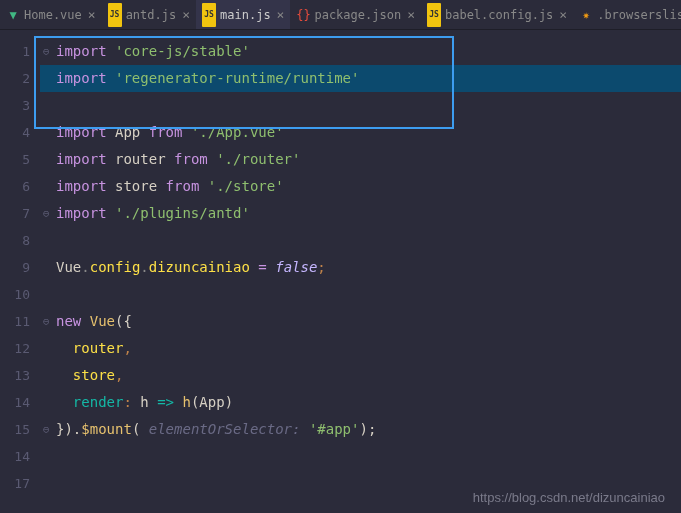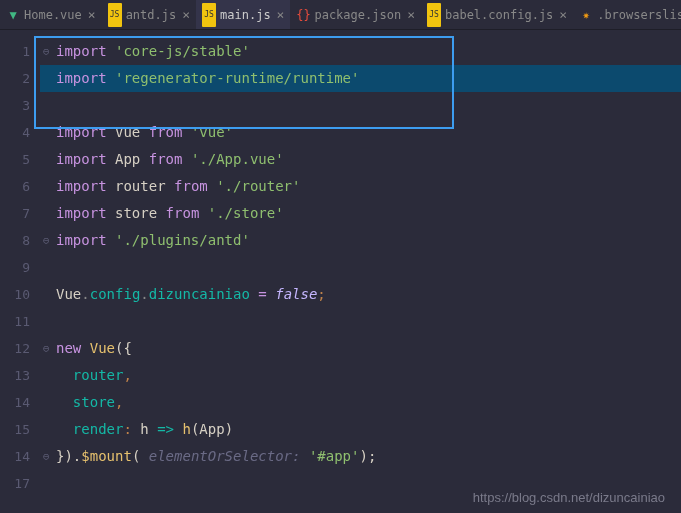--- a/index.html
+++ b/index.html
@@ -30,21 +30,21 @@
       gap: 4px;
       white-space: nowrap;
     }
     .tab.active {
       background: #34344a;
       color: #ccc;
     }
     .tab .icon { width: 14px; height: 14px; display: flex; align-items: center; justify-content: center; }
     .tab .close { color: #888; font-size: 13px; margin-left: 2px; }
     .icon-vue { color: #41b883; }
-    .icon-js { background: #f1c40f; color: #333; font-size: 8px; font-weight: normal; width: 14px; height: 24px; display: flex; align-items: center; justify-content: center; border-radius: 1px; }
+    .icon-js { background: #f1c40f; color: #333; font-size: 8px; font-weight: bold; width: 14px; height: 24px; display: flex; align-items: center; justify-content: center; border-radius: 1px; }
     .icon-json { color: #e74c3c; }
     .icon-browserslist { color: #f39c12; }
     .editor {
       display: flex;
       height: calc(100% - 30px);
       position: relative;
     }
     .gutter {
       width: 40px;
       background: #2b2b3a;
@@ -89,21 +89,21 @@
     .kw { color: #c793e0; }
     .kw2 { color: #14b8a6; }
     .str { color: #8fbf6f; }
     .ident { color: #d6d0c4; }
     .obj { color: #d6d0c4; }
     .dot { color: #888; }
     .op { color: #c793e0; }
     .bool { color: #c4b5fd; font-style: italic; }
     .paren { color: #d6d0c4; }
     .func { color: #e6c16e; }
-    .prop { color: #14b8a6; }
+    .prop { color: #fde047; }
     .hint { color: #6a6a85; font-style: italic; }
     .punct { color: #c0834a; }
     .watermark {
       position: absolute;
       bottom: 8px;
       right: 16px;
       color: #7a7a8a;
       font-size: 13px;
       font-family: Arial, sans-serif;
     }
@@ -162,21 +162,20 @@
     <div>13</div>
     <div>14</div>
     <div>15</div>
     <div>14</div>
     <div>17</div>
   </div>
   <div class="code-area">
     <div class="line"><span class="fold-mark">⊖</span><span class="kw">import</span> <span class="str">'core-js/stable'</span></div>
     <div class="line current"><span class="kw">import</span> <span class="str">'regenerator-runtime/runtime'</span></div>
     <div class="line"></div>
-    <div class="line"><span class="kw">import</span> <span class="ident">Vue</span> <span class="kw">from</span> <span class="str">'vue'</span></div>
     <div class="line"><span class="kw">import</span> <span class="ident">App</span> <span class="kw">from</span> <span class="str">'./App.vue'</span></div>
     <div class="line"><span class="kw">import</span> <span class="ident">router</span> <span class="kw">from</span> <span class="str">'./router'</span></div>
     <div class="line"><span class="kw">import</span> <span class="ident">store</span> <span class="kw">from</span> <span class="str">'./store'</span></div>
     <div class="line"><span class="fold-mark">⊖</span><span class="kw">import</span> <span class="str">'./plugins/antd'</span></div>
     <div class="line"></div>
     <div class="line"><span class="obj">Vue</span><span class="dot">.</span><span class="prop">config</span><span class="dot">.</span><span class="prop">dizuncainiao</span><span class="op"> = </span><span class="bool">false</span><span class="punct">;</span></div>
     <div class="line"></div>
     <div class="line"><span class="fold-mark">⊖</span><span class="kw">new</span> <span class="func">Vue</span><span class="paren">({</span></div>
     <div class="line">  <span class="prop">router</span><span class="punct">,</span></div>
     <div class="line">  <span class="prop">store</span><span class="punct">,</span></div>

